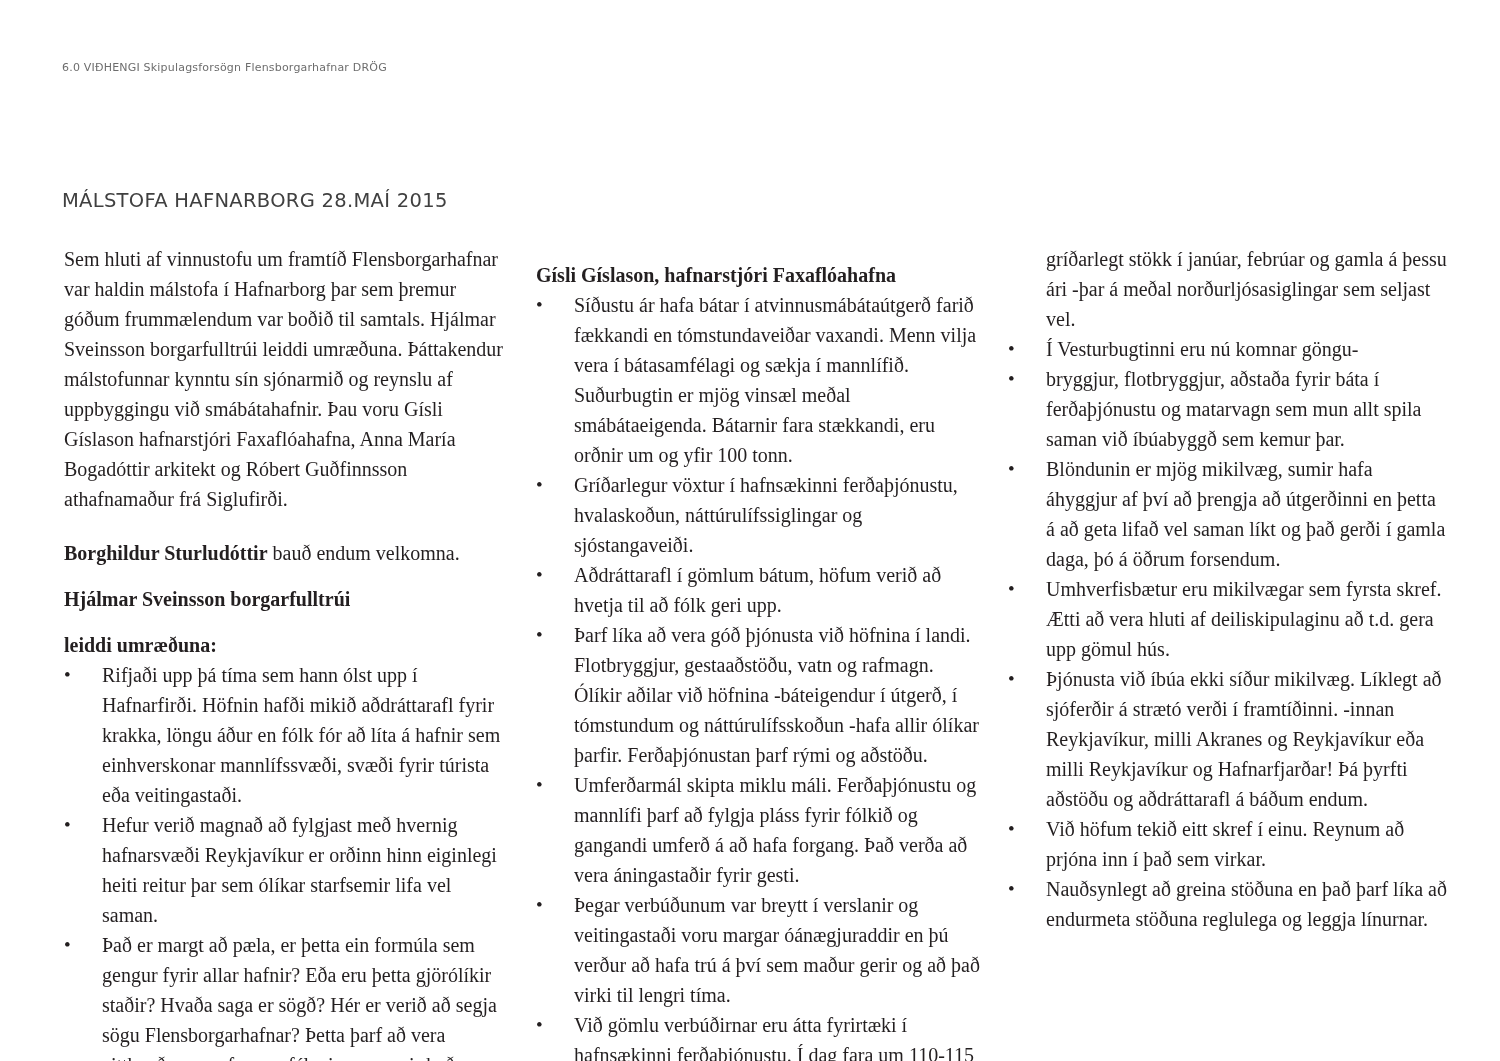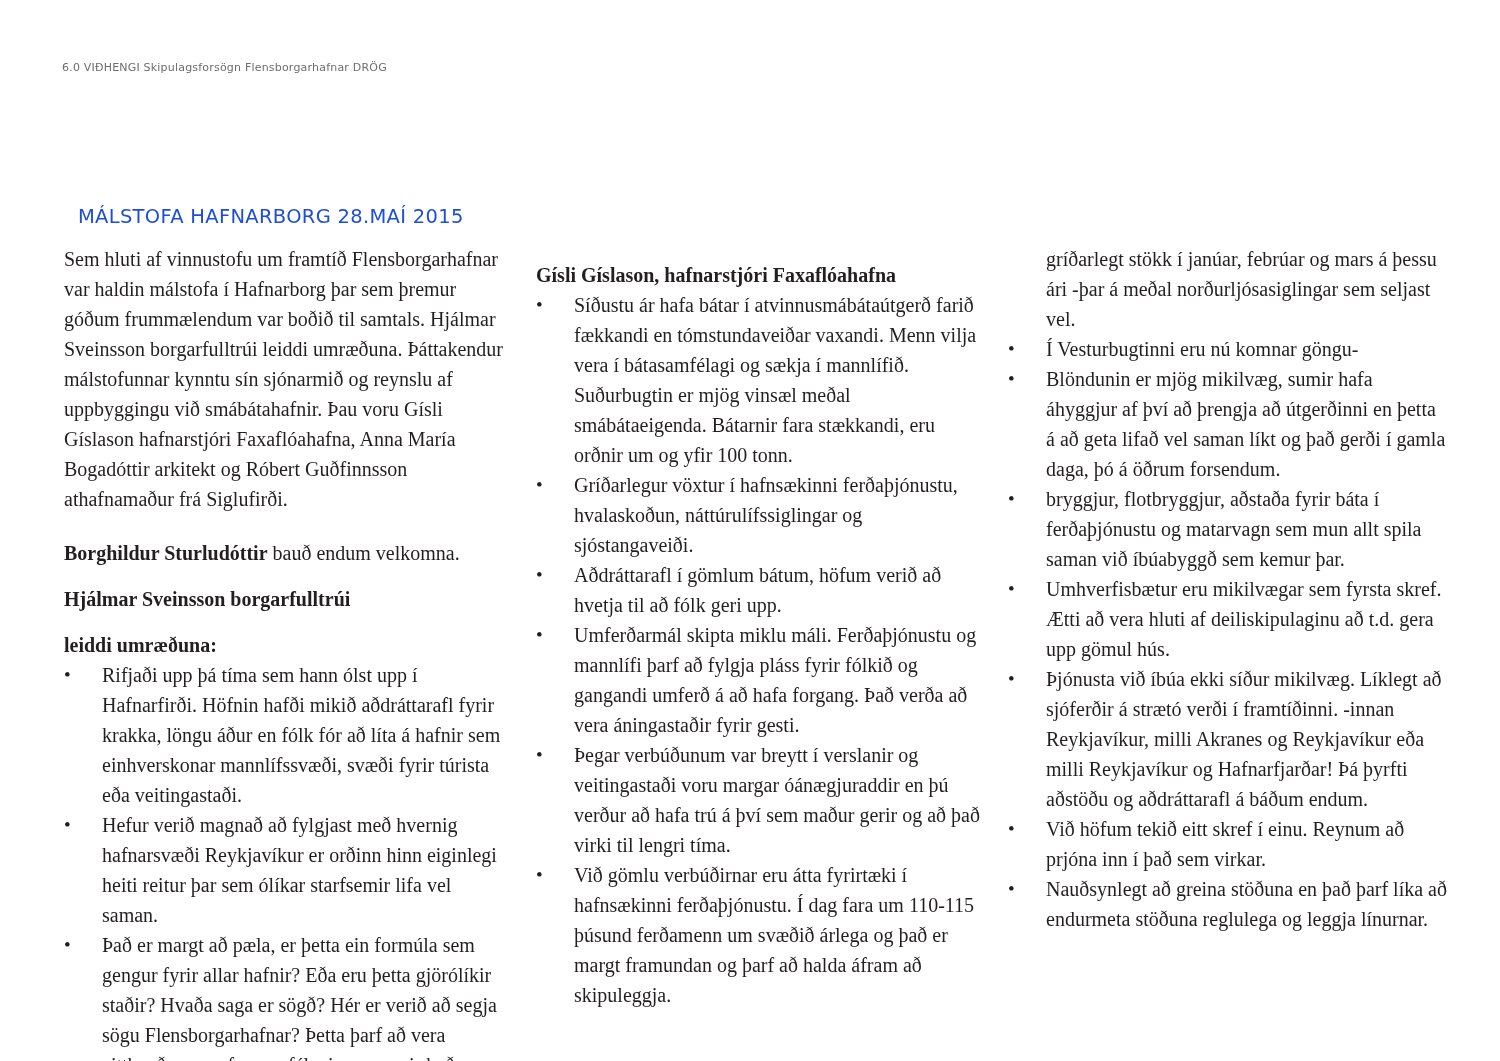--- a/index.html
+++ b/index.html
@@ -2,22 +2,22 @@
 <html><head>
 <meta charset="utf-8">
 <style>
   html, body { margin: 0; padding: 0; background: #ffffff; }
   body { width: 1500px; height: 1061px; position: relative; overflow: hidden; color: #231f20; }
   .running-head {
     position: absolute; left: 62px; top: 61px;
     font-family: "DejaVu Sans", sans-serif; font-size: 11px; color: #6d6d6d; letter-spacing: 0.2px;
   }
   .page-title {
-    position: absolute; left: 62px; top: 189px; margin: 16px;
-    font-family: "DejaVu Sans", sans-serif; font-weight: normal; font-size: 19.5px; color: #1d4ed8; letter-spacing: 0.3px;
+    position: absolute; left: 62px; top: 189px; margin: 0;
+    font-family: "DejaVu Sans", sans-serif; font-weight: normal; font-size: 19.5px; color: #404040; letter-spacing: 0.3px;
   }
   .col {
     position: absolute; top: 244px;
     font-family: "Liberation Serif", "DejaVu Serif", serif; font-size: 20px; line-height: 30px; color: #231f20;
   }
   .col1 { left: 64px; width: 440px; }
   .col2 { left: 536px; width: 445px; }
   .col3 { left: 1008px; width: 440px; }
   .para { margin: 0; }
   .gap { height: 24.4px; }
@@ -49,30 +49,31 @@
     <li>Það er margt að pæla, er þetta ein formúla sem gengur fyrir allar hafnir? Eða eru þetta gjörólíkir staðir?  Hvaða saga er sögð? Hér er verið að segja sögu Flensborgarhafnar? Þetta þarf að vera eitthvað sem gefur samfélaginu og gerir það ríkara.</li>
   </ul>
 </div>
 
 <div class="col col2">
   <p class="para bold">Gísli Gíslason, hafnarstjóri Faxaflóahafna</p>
   <ul class="bullets">
     <li>Síðustu ár hafa bátar í atvinnusmábátaútgerð farið fækkandi en tómstundaveiðar vaxandi. Menn vilja vera í bátasamfélagi og sækja í mannlífið. Suðurbugtin er mjög vinsæl meðal smábátaeigenda. Bátarnir fara stækkandi, eru orðnir um og yfir 100 tonn.</li>
     <li>Gríðarlegur vöxtur í hafnsækinni ferðaþjónustu, hvalaskoðun, náttúrulífssiglingar og sjóstangaveiði.</li>
     <li>Aðdráttarafl í gömlum bátum, höfum verið að hvetja til að fólk geri upp.</li>
+    <li>Þarf líka að vera góð þjónusta við höfnina í landi. Flotbryggjur, gestaaðstöðu, vatn og rafmagn. Ólíkir aðilar við höfnina  -báteigendur í útgerð, í tómstundum og náttúrulífsskoðun -hafa allir ólíkar þarfir. Ferðaþjónustan þarf rými og aðstöðu.</li>
     <li>Umferðarmál skipta miklu máli. Ferðaþjónustu og mannlífi þarf að fylgja pláss fyrir fólkið og gangandi umferð á að hafa forgang. Það verða að vera áningastaðir fyrir gesti.</li>
     <li>Þegar verbúðunum var breytt í verslanir og veitingastaði voru margar óánægjuraddir en þú verður að hafa trú á því sem maður gerir og að það virki til lengri tíma.</li>
     <li>Við gömlu verbúðirnar eru átta fyrirtæki í hafnsækinni ferðaþjónustu. Í dag fara um 110-115 þúsund ferðamenn um svæðið árlega og það er margt framundan og þarf að halda áfram að skipuleggja.</li>
   </ul>
 </div>
 
 <div class="col col3">
-  <p class="para cont">gríðarlegt stökk í janúar, febrúar og mars á þessu ári -þar á meðal norðurljósasiglingar sem seljast vel.</p>
+  <p class="para cont">gríðarlegt stökk í janúar, febrúar og gamla á þessu ári -þar á meðal norðurljósasiglingar sem seljast vel.</p>
   <ul class="bullets">
     <li>Í Vesturbugtinni eru nú komnar göngu-</li>
+    <li>bryggjur, flotbryggjur, aðstaða fyrir báta í ferðaþjónustu og matarvagn sem mun allt spila saman við íbúabyggð sem kemur þar.</li>
     <li>Blöndunin er mjög mikilvæg, sumir hafa áhyggjur af því að þrengja að útgerðinni en þetta á að geta lifað vel saman líkt og það gerði í gamla daga, þó á öðrum forsendum.</li>
-    <li>bryggjur, flotbryggjur, aðstaða fyrir báta í ferðaþjónustu og matarvagn sem mun allt spila saman við íbúabyggð sem kemur þar.</li>
     <li>Umhverfisbætur eru mikilvægar sem fyrsta skref.  Ætti að vera hluti af deiliskipulaginu að t.d. gera upp gömul hús.</li>
     <li>Þjónusta við íbúa ekki síður mikilvæg. Líklegt að sjóferðir á strætó verði í framtíðinni. -innan Reykjavíkur, milli Akranes og Reykjavíkur eða milli Reykjavíkur og Hafnarfjarðar! Þá þyrfti aðstöðu og aðdráttarafl á báðum endum.</li>
     <li>Við höfum tekið eitt skref í einu. Reynum að prjóna inn í það sem virkar.</li>
     <li>Nauðsynlegt að greina stöðuna en það þarf líka að endurmeta stöðuna reglulega og leggja línurnar.</li>
   </ul>
 </div>
 
 </body></html>

